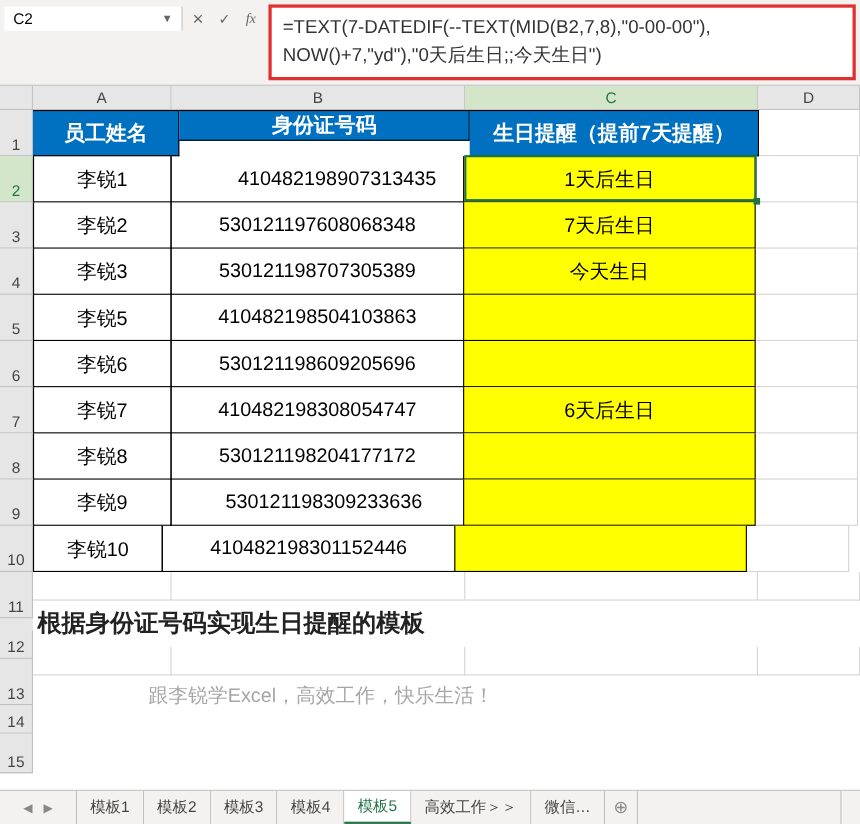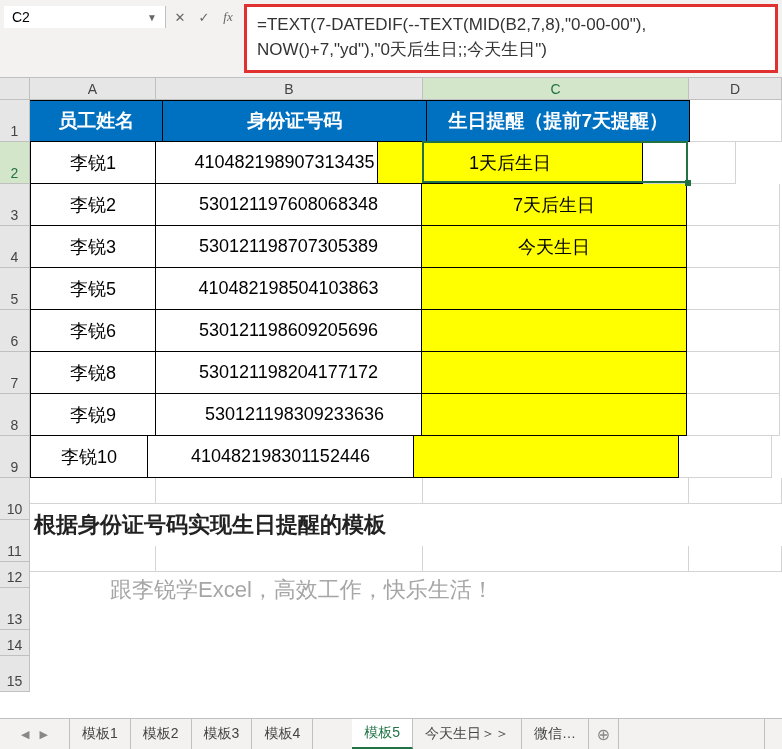--- a/index.html
+++ b/index.html
@@ -145,23 +145,24 @@
   background: #217346;
   z-index: 6;
 }
 .title-text {
   font-size: 22px;
   font-weight: bold;
   color: #222;
   padding-left: 4px;
 }
 .slogan {
-  font-size: 22px;
+  font-size: 18px;
   color: #a6a6a6;
   padding-left: 80px;
+  margin-left: 25px;
 }
 .sheet-tabs {
   position: absolute;
   left: 0; right: 0; bottom: 0;
   height: 31px;
   background: #f3f2f1;
   border-top: 1px solid #c0c0c0;
   display: flex;
   align-items: stretch;
 }
@@ -180,21 +181,20 @@
   display: flex; align-items: center;
   border-right: 1px solid #c0c0c0;
   background: #f3f2f1;
   height: 100%;
 }
 .tab.active {
   background: #fff;
   color: #217346;
   border-bottom: 2px solid #217346;
   font-weight: normal;
-  margin-left: 39px;
 }
 .tab.new { color: #888; font-size: 16px; justify-content: center; width: 30px; padding:0; }
 .scroll-right {
   position: absolute; right: 0; bottom: 0; height: 30px; width: 18px;
   background: #f3f2f1; border-left: 1px solid #c0c0c0;
 }
 </style>
 </head>
 <body>
 
@@ -227,35 +227,35 @@
       <div class="row-h active" style="height: 42px;">2</div>
       <div class="row-h" style="height: 42px;">3</div>
       <div class="row-h" style="height: 42px;">4</div>
       <div class="row-h" style="height: 42px;">5</div>
       <div class="row-h" style="height: 42px;">6</div>
       <div class="row-h" style="height: 42px;">7</div>
       <div class="row-h" style="height: 42px;">8</div>
       <div class="row-h" style="height: 42px;">9</div>
       <div class="row-h" style="height: 42px;">10</div>
       <div class="row-h" style="height: 42px;">11</div>
-      <div class="row-h" style="height: 26px;">12</div>
+      <div class="row-h" style="height: 26px; margin-top: 11px;">12</div>
       <div class="row-h" style="height: 42px;">13</div>
       <div class="row-h" style="height: 26px;">14</div>
       <div class="row-h" style="height: 36px;">15</div>
     </div>
   <div class="cells" id="cells">
       <div class="cell-row" style="height: 42px;">
         <div class="cell hdr-cell colA" style="width: 135px; height: 42px;">员工姓名</div>
-        <div class="cell hdr-cell colB" style="width: 267px; height: 42px;">身份证号码</div>
+        <div class="cell hdr-cell colB" style="width: 267px; height: 28px;">身份证号码</div>
         <div class="cell hdr-cell colC" style="width: 266px; height: 42px;">生日提醒（提前7天提醒）</div>
         <div class="cell" style="width: 93px; height: 42px;"></div>
       </div>
       <div class="cell-row" style="height: 42px;">
         <div class="cell data-cell colA" style="width: 126px; height: 42px;">李锐1</div>
-        <div class="cell data-cell colB" style="width: 223px; height: 42px; padding-left: 36px;">410482198907313435</div>
+        <div class="cell data-cell colB" style="width: 267px; height: 42px; padding-left: 36px;">410482198907313435</div>
         <div class="cell data-cell colC" style="width: 266px; height: 42px;">1天后生日</div>
         <div class="cell" style="width: 93px; height: 42px;"></div>
       </div>
       <div class="cell-row" style="height: 42px;">
         <div class="cell data-cell colA" style="width: 126px; height: 42px;">李锐2</div>
         <div class="cell data-cell colB" style="width: 267px; height: 42px;">530121197608068348</div>
         <div class="cell data-cell colC" style="width: 266px; height: 42px;">7天后生日</div>
         <div class="cell" style="width: 93px; height: 42px;"></div>
       </div>
       <div class="cell-row" style="height: 42px;">
@@ -267,20 +267,26 @@
       <div class="cell-row" style="height: 42px;">
         <div class="cell data-cell colA" style="width: 126px; height: 42px;">李锐5</div>
         <div class="cell data-cell colB" style="width: 267px; height: 42px;">410482198504103863</div>
         <div class="cell data-cell colC" style="width: 266px; height: 42px;"></div>
         <div class="cell" style="width: 93px; height: 42px;"></div>
       </div>
       <div class="cell-row" style="height: 42px;">
         <div class="cell data-cell colA" style="width: 126px; height: 42px;">李锐6</div>
         <div class="cell data-cell colB" style="width: 267px; height: 42px;">530121198609205696</div>
         <div class="cell data-cell colC" style="width: 266px; height: 42px;"></div>
+        <div class="cell" style="width: 93px; height: 42px;"></div>
+      </div>
+      <div class="cell-row" style="height: 42px;">
+        <div class="cell data-cell colA" style="width: 126px; height: 42px;">李锐7</div>
+        <div class="cell data-cell colB" style="width: 267px; height: 42px;">410482198308054747</div>
+        <div class="cell data-cell colC" style="width: 266px; height: 42px;">6天后生日</div>
         <div class="cell" style="width: 93px; height: 42px;"></div>
       </div>
       <div class="cell-row" style="height: 42px;">
         <div class="cell data-cell colA" style="width: 126px; height: 42px;">李锐8</div>
         <div class="cell data-cell colB" style="width: 267px; height: 42px;">530121198204177172</div>
         <div class="cell data-cell colC" style="width: 266px; height: 42px;"></div>
         <div class="cell" style="width: 93px; height: 42px;"></div>
       </div>
       <div class="cell-row" style="height: 42px;">
         <div class="cell data-cell colA" style="width: 126px; height: 42px;">李锐9</div>
@@ -325,18 +331,18 @@
   <div class="tab-nav">
     <span>◀</span>
     <span>▶</span>
   </div>
   <div id="tabs-container" style="display:flex;align-items:stretch;">
       <div class="tab">模板1</div>
       <div class="tab">模板2</div>
       <div class="tab">模板3</div>
       <div class="tab">模板4</div>
       <div class="tab active">模板5</div>
-      <div class="tab">今天生日＞＞</div>
+      <div class="tab">高效工作＞＞</div>
       <div class="tab">微信…</div>
     </div>
   <div class="tab new">⊕</div>
   <div class="scroll-right"></div>
 </div>
 
 </body></html>

